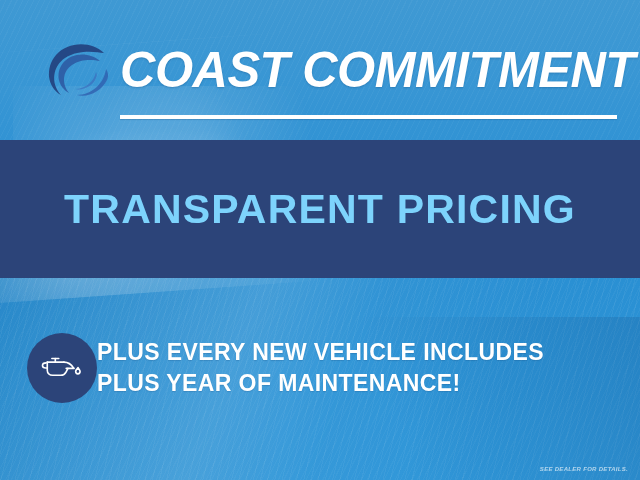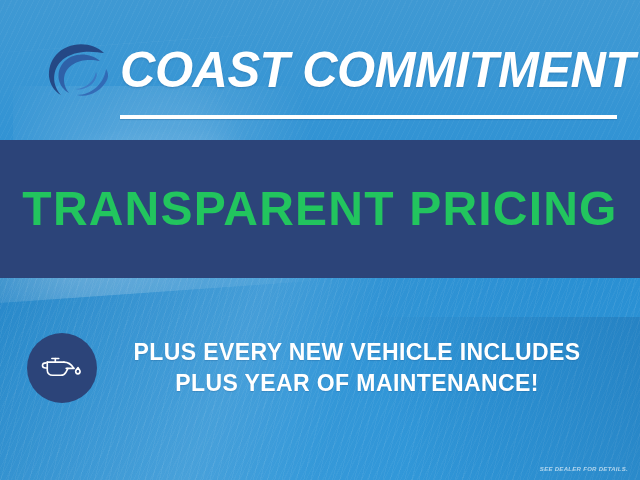--- a/index.html
+++ b/index.html
@@ -148,24 +148,24 @@
     top: 140px;
     width: 100%;
     height: 138px;
     background: #2c4479;
     display: flex;
     flex-direction: column;
     align-items: center;
     justify-content: center;
   }
   .navy-line {
-    color: #22c55e;
-    font-family: "Liberation Sans", sans-serif;
-    font-weight: bold;
-    font-size: 48px;
+    color: #7dd3fc;
+    font-family: "Liberation Sans", sans-serif;
+    font-weight: bold;
+    font-size: 41px;
     letter-spacing: 1.2px;
     line-height: 1.28;
     white-space: nowrap;
     text-align: center;
   }
 
   
   .offer {
     position: absolute;
     left: 0;
@@ -181,21 +181,21 @@
     width: 70px;
     height: 70px;
     border-radius: 50%;
     background: #2c4479;
     display: flex;
     align-items: center;
     justify-content: center;
   }
   .offer-text {
     flex: 1 1 auto;
-    text-align: center;
+    text-align: left;
     padding-right: 23px;
     color: #ffffff;
     font-family: "Liberation Sans", sans-serif;
     font-weight: bold;
     font-size: 23px;
     letter-spacing: 0.4px;
     line-height: 1.33;
     text-shadow: 0 1px 1px rgba(20,70,120,0.22);
   }
   .offer-text div { white-space: nowrap; }

